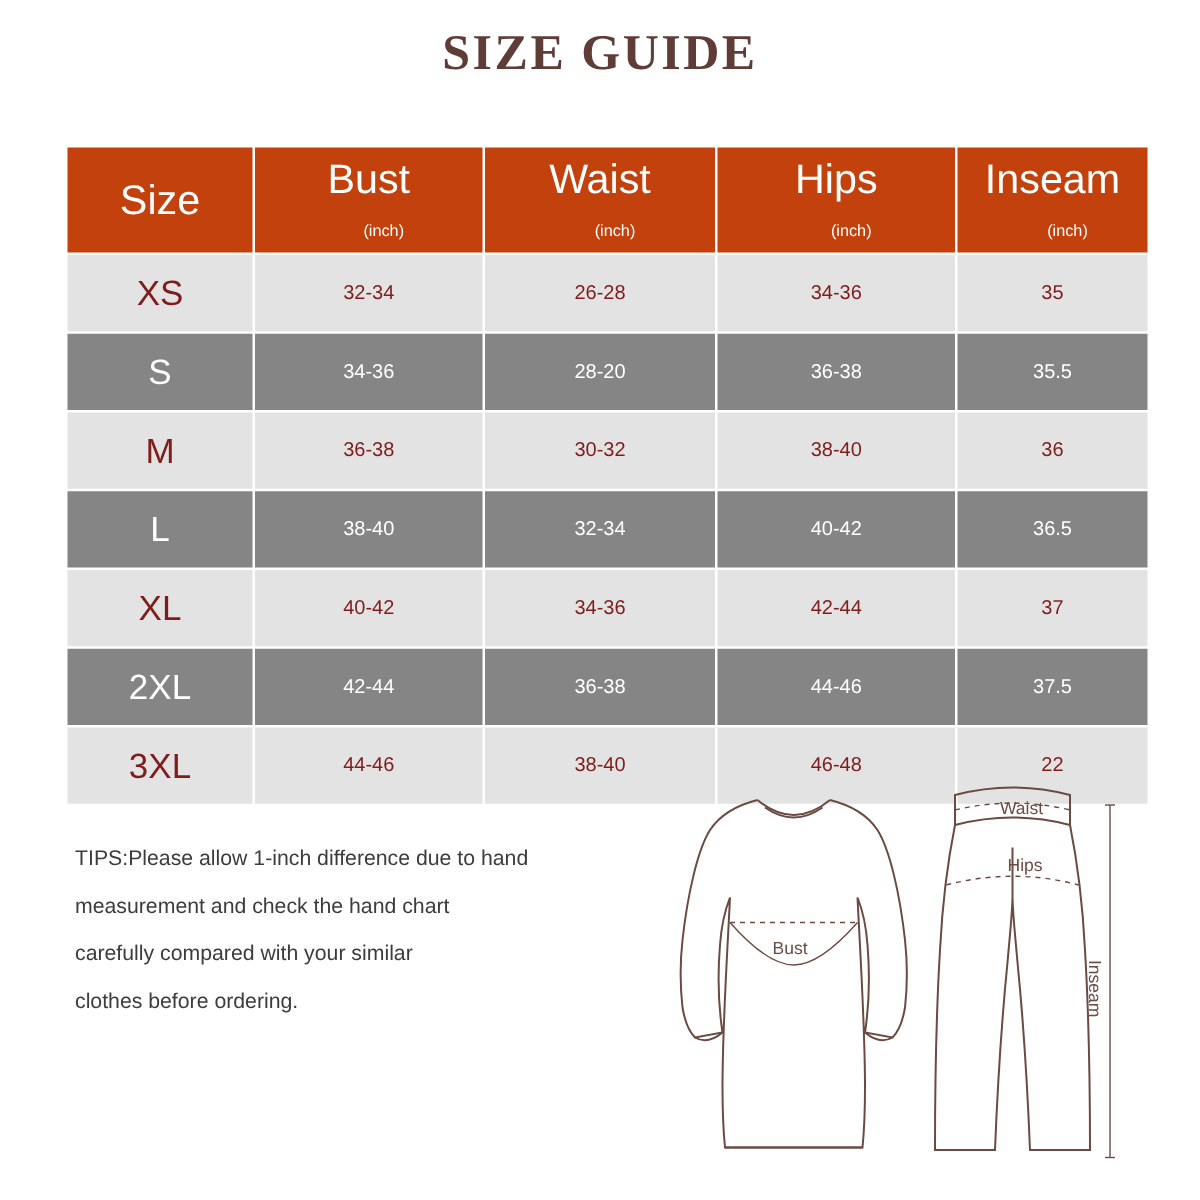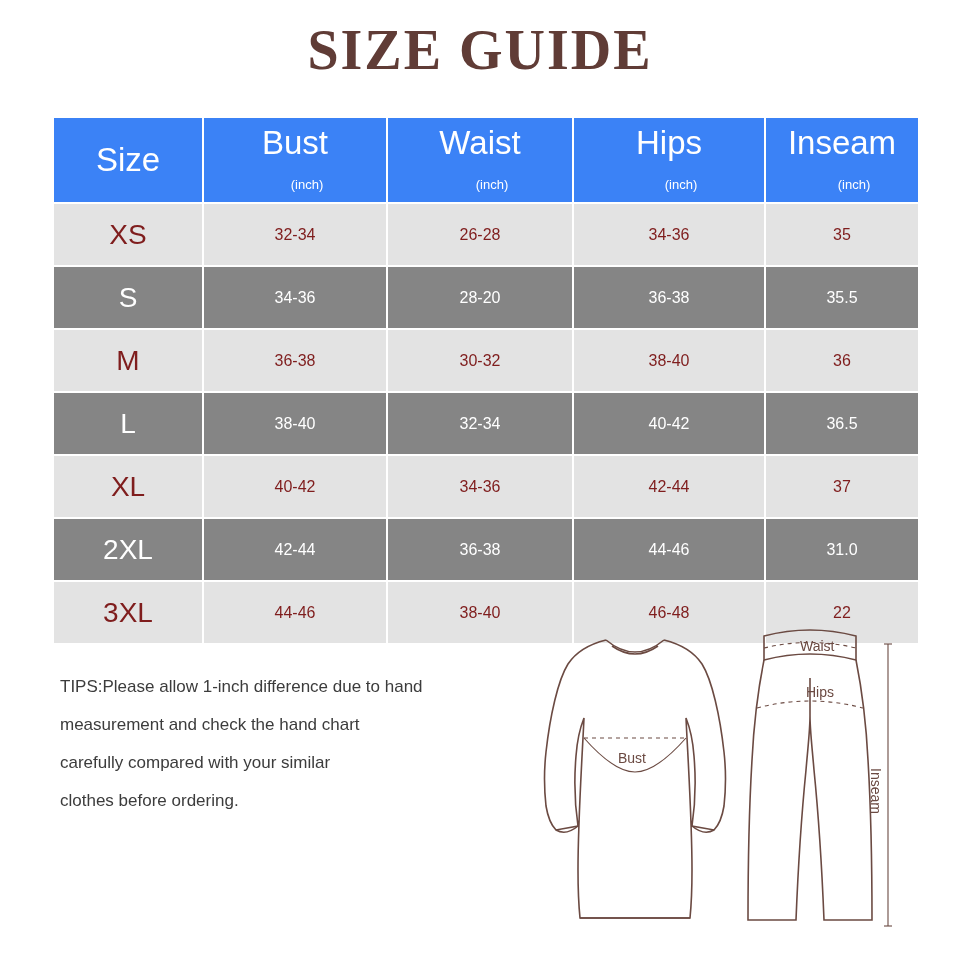--- a/index.html
+++ b/index.html
@@ -18,21 +18,21 @@
     width: 960px;
     height: 960px;
   }
 
   
   .title {
     text-align: center;
     color: #603c36;
     font-family: "Liberation Serif", serif;
     font-weight: bold;
-    font-size: 56px;
+    font-size: 40px;
     letter-spacing: 2px;
     padding-top: 22px;
     line-height: 1;
   }
 
   
   .table-wrap {
     position: absolute;
     left: 52px;
     top: 116px;
@@ -53,21 +53,21 @@
     font-weight: normal;
   }
   
   col.c-size   { width: 148px; }
   col.c-bust   { width: 182px; }
   col.c-waist  { width: 184px; }
   col.c-hips   { width: 190px; }
   col.c-inseam { width: 152px; }
 
   thead th {
-    background: #3b82f6;
+    background: #c2410c;
     color: #ffffff;
     height: 84px;
   }
   thead .h-main {
     display: block;
     font-size: 33px;
     line-height: 1.05;
   }
   thead .h-unit {
     display: block;
@@ -199,21 +199,21 @@
           <td class="val-cell">40-42</td>
           <td class="val-cell">34-36</td>
           <td class="val-cell">42-44</td>
           <td class="val-cell">37</td>
         </tr>
         <tr class="dark">
           <td class="size-cell">2XL</td>
           <td class="val-cell">42-44</td>
           <td class="val-cell">36-38</td>
           <td class="val-cell">44-46</td>
-          <td class="val-cell">31.0</td>
+          <td class="val-cell">37.5</td>
         </tr>
         <tr class="light">
           <td class="size-cell">3XL</td>
           <td class="val-cell">44-46</td>
           <td class="val-cell">38-40</td>
           <td class="val-cell">46-48</td>
           <td class="val-cell">22</td>
         </tr>
       </tbody>
     </table>

